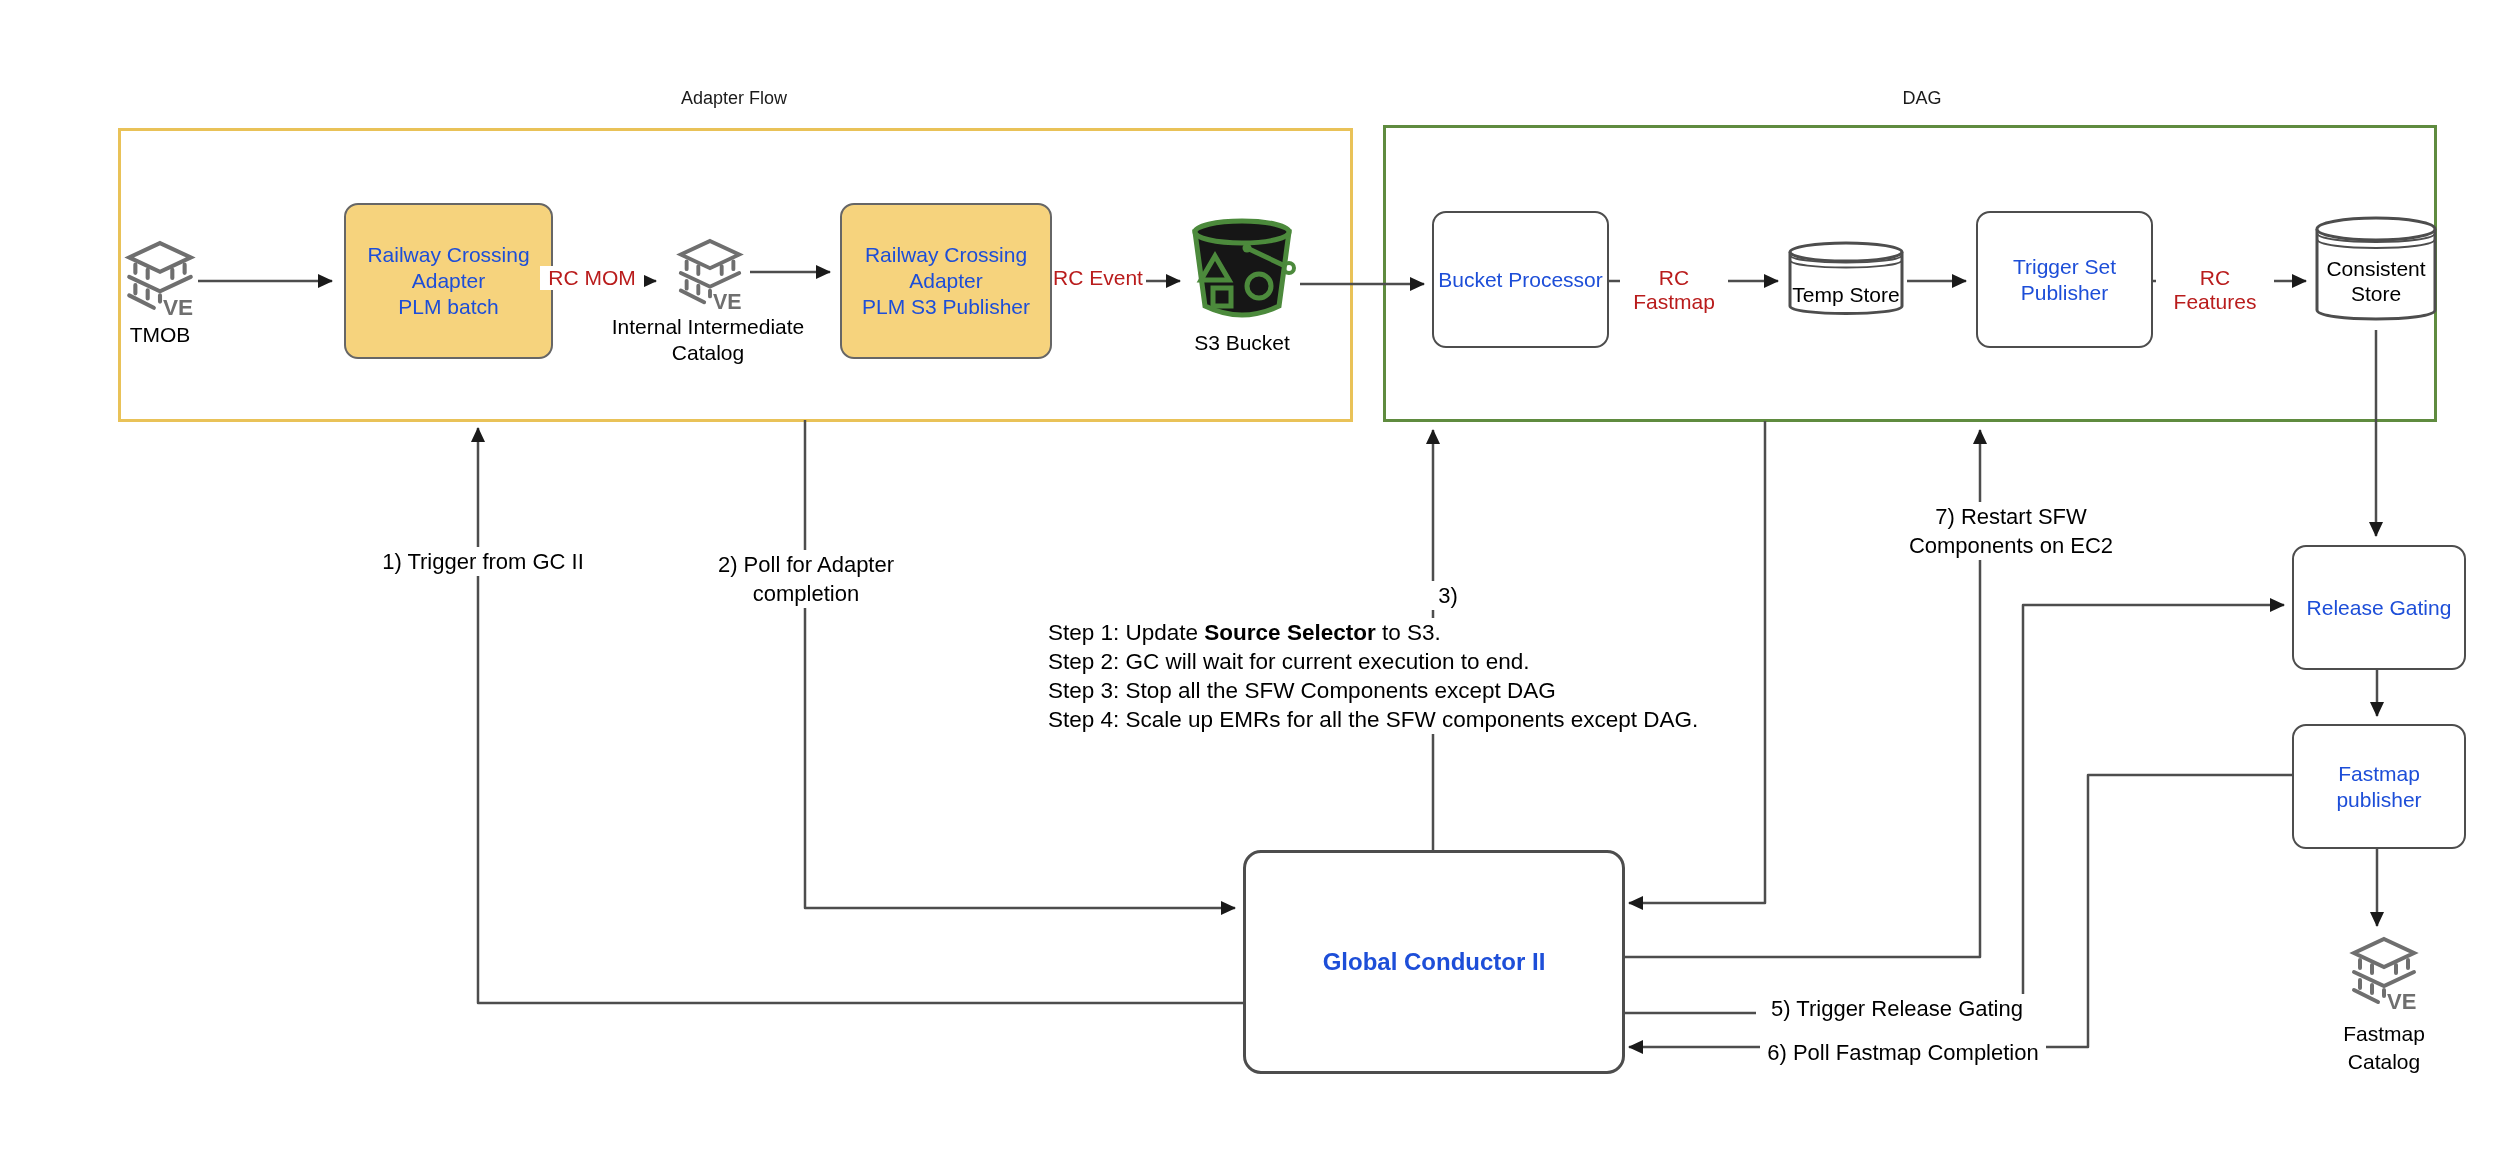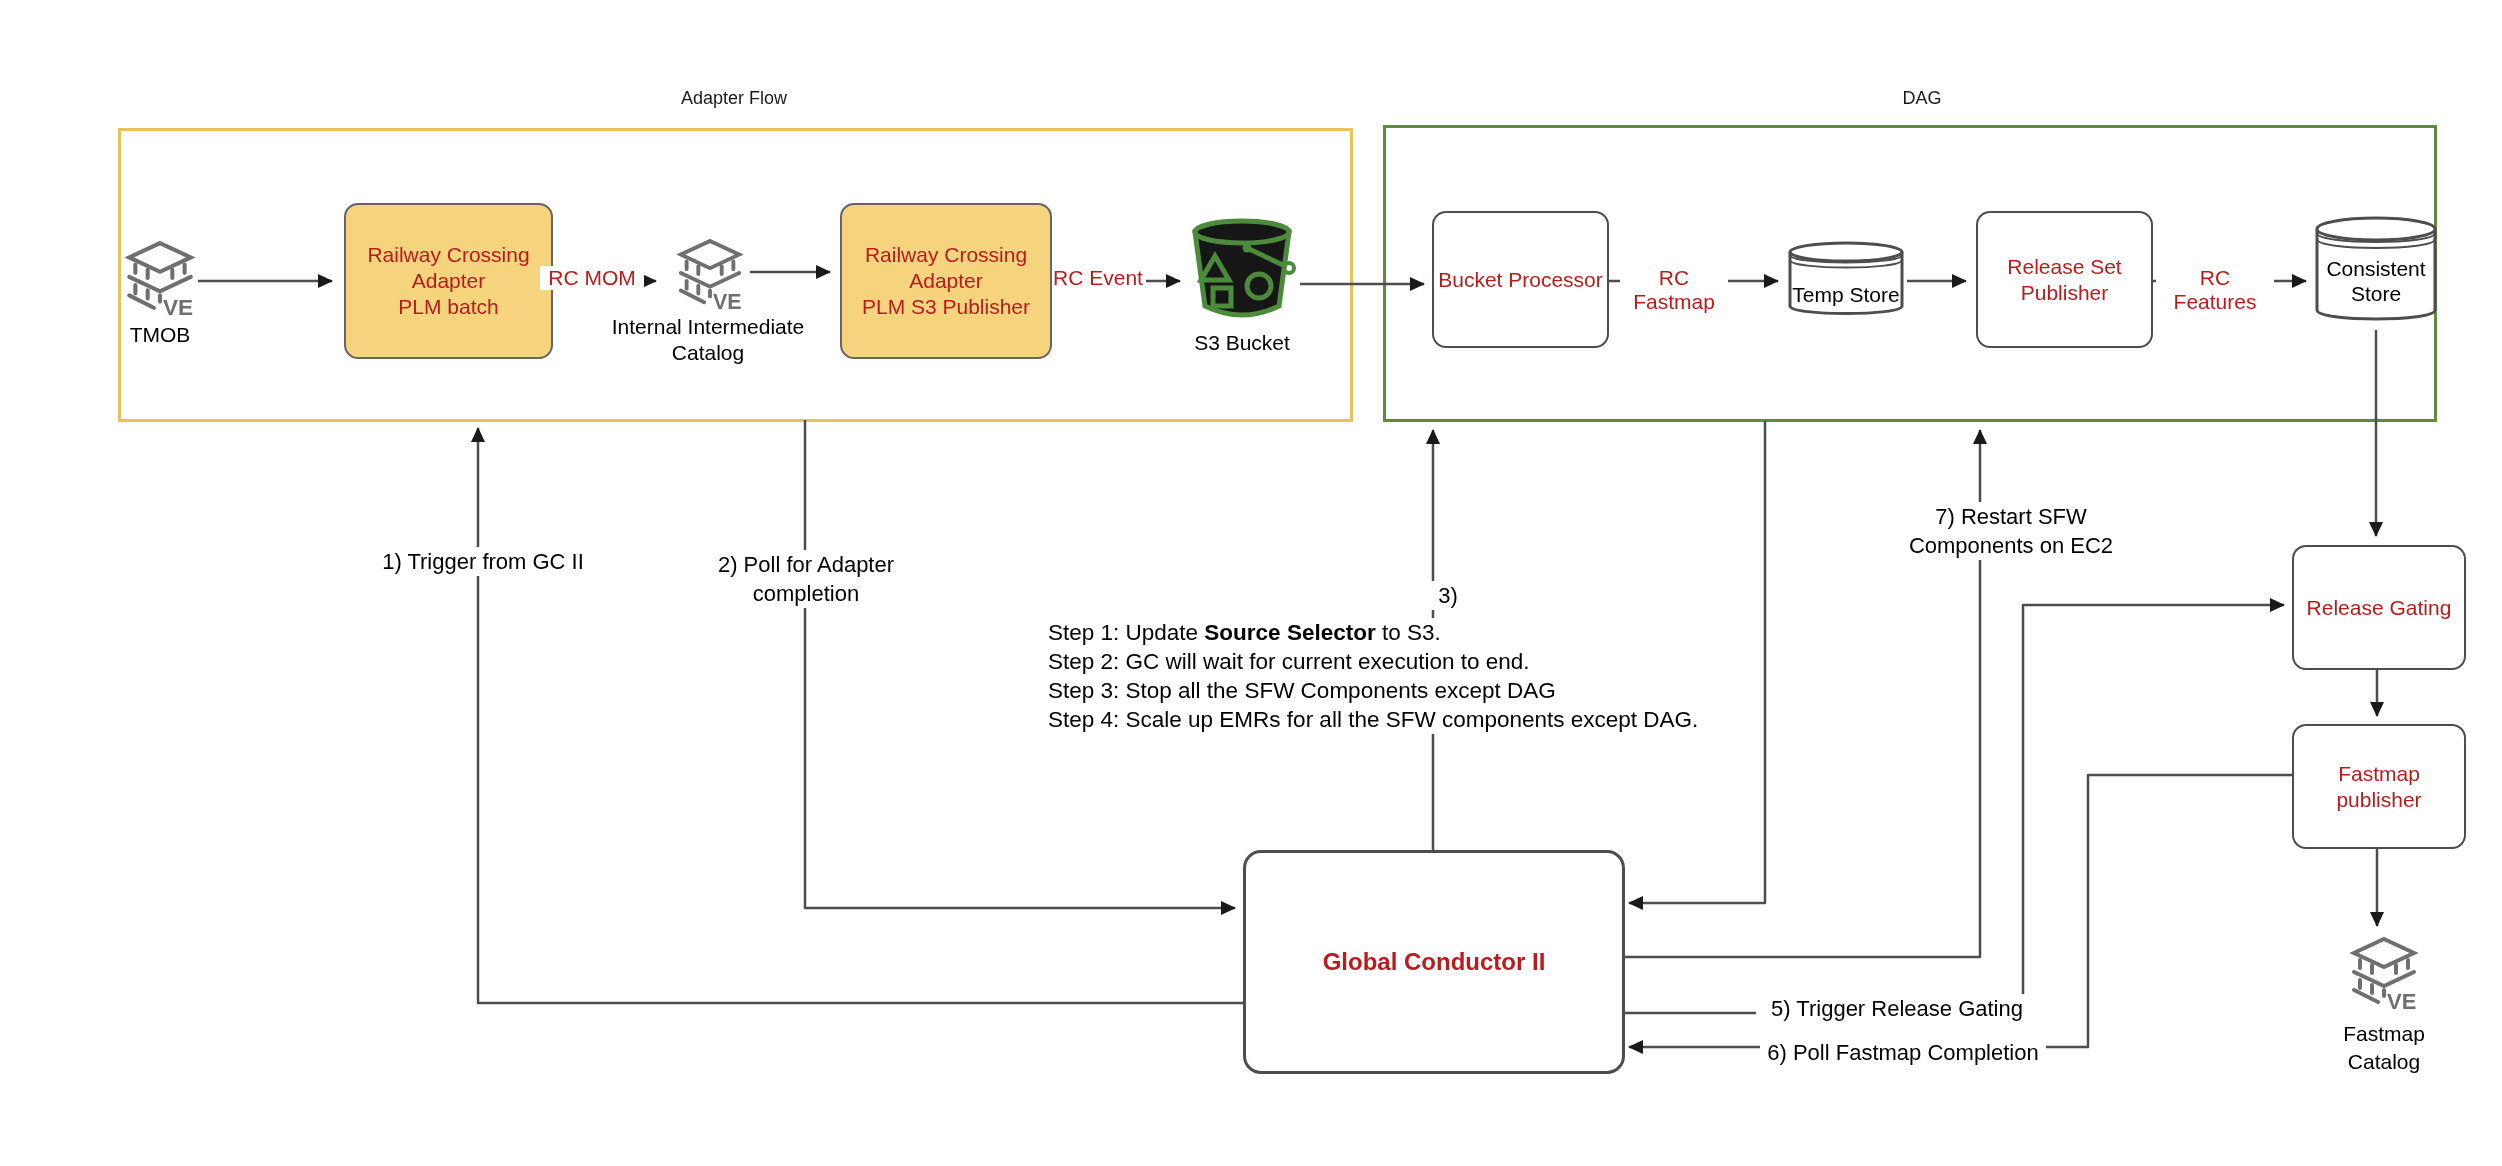--- a/index.html
+++ b/index.html
@@ -3,21 +3,21 @@
 <meta charset="utf-8">
 <style>
   html,body{margin:0;padding:0;background:#fff;}
   body{width:2502px;height:1166px;position:relative;font-family:"Liberation Sans",sans-serif;color:#111;}
   #stage{position:absolute;left:0;top:0;width:2502px;height:1166px;}
   svg.wires{position:absolute;left:0;top:0;z-index:1;}
   .container-box{position:absolute;z-index:0;background:transparent;}
   .container-label{position:absolute;z-index:2;font-size:18px;color:#1a1a1a;text-align:center;}
   .node{position:absolute;z-index:2;background:#fff;border:2.5px solid #4d4d4d;border-radius:14px;
         display:flex;flex-direction:column;align-items:center;justify-content:center;
-        font-size:21px;line-height:26px;text-align:center;color:#b91c1c;}
+        font-size:21px;line-height:26px;text-align:center;color:#1d4ed8;}
   .ynode{background:#f6d37d;border:2px solid #666;}
   .gc{border-width:3px;border-radius:18px;font-size:24px;font-weight:bold;}
   .iconwrap{position:absolute;z-index:2;}
   .icon-label{position:absolute;z-index:2;font-size:21px;line-height:26px;text-align:center;color:#000;}
   .edge-label{position:absolute;z-index:2;font-size:21px;text-align:center;color:#b91c1c;background:#fff;}
   .ann{position:absolute;z-index:3;font-size:22px;line-height:29px;text-align:center;color:#000;background:#fff;}
   .steps{position:absolute;z-index:3;left:1048px;top:618px;width:714px;font-size:22.5px;line-height:29px;
          text-align:left;background:#fff;color:#000;}
   .cyl-label{position:absolute;z-index:2;font-size:21px;line-height:25px;text-align:center;color:#000;}
 </style>
@@ -140,21 +140,21 @@
     <svg width="122" height="86" viewBox="0 0 122 86">
       <path d="M5 14 V68 C5 78 117 78 117 68 V14" fill="#fff" stroke="#4d4d4d" stroke-width="3"></path>
       <ellipse cx="61" cy="14" rx="56" ry="9" fill="#fff" stroke="#4d4d4d" stroke-width="3"></ellipse>
       <path d="M5 17 C5 27 117 27 117 17" fill="none" stroke="#4d4d4d" stroke-width="2"></path>
       <path d="M5 22 C5 32 117 32 117 22" fill="none" stroke="#4d4d4d" stroke-width="2"></path>
     </svg>
   </div>
   <div class="cyl-label" style="left:1787px;top:282px;width:118px;">Temp Store</div>
 
   <div class="node" style="left:1976px;top:211px;width:173px;height:133px;">
-    <span>Release Set</span>
+    <span>Trigger Set</span>
     <span>Publisher</span>
   </div>
 
   <div class="edge-label" style="left:2156px;top:266px;width:118px;">RC Features</div>
 
   <div class="iconwrap" style="left:2312px;top:212px;">
     <svg width="128" height="120" viewBox="0 0 128 120">
       <path d="M5 17 V98 C5 110 123 110 123 98 V17" fill="#fff" stroke="#4d4d4d" stroke-width="3"></path>
       <ellipse cx="64" cy="17" rx="59" ry="11" fill="#fff" stroke="#4d4d4d" stroke-width="3"></ellipse>
       <path d="M5 21 C5 33 123 33 123 21" fill="none" stroke="#4d4d4d" stroke-width="2"></path>

